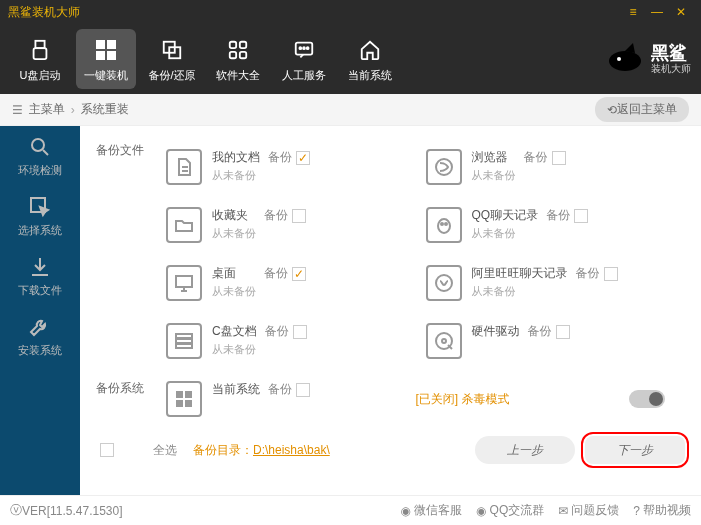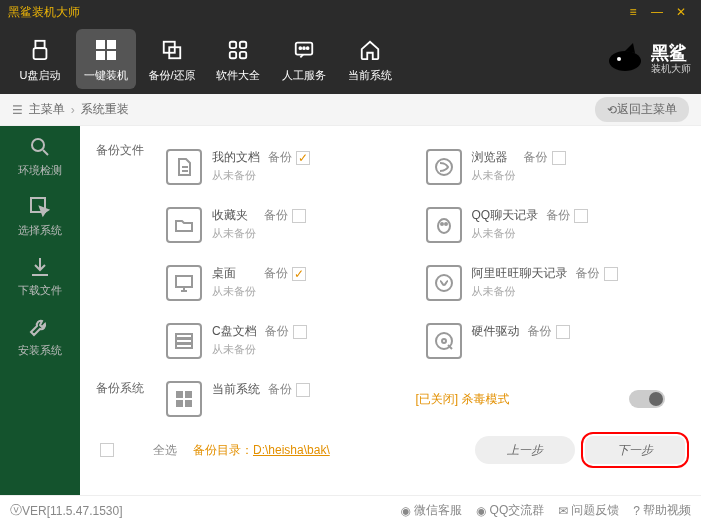--- a/index.html
+++ b/index.html
@@ -14,21 +14,21 @@
 .navitem .nlabel{font-size:11px;margin-top:4px;}
 .brand{margin-left:auto;display:flex;align-items:center;color:#fff;}
 .brand .bname{font-size:18px;font-weight:bold;line-height:1;}
 .brand .bsub{font-size:10px;color:#ccc;line-height:1;margin-top:2px;}
 .breadcrumb{height:32px;background:#f5f5f5;display:flex;align-items:center;padding:0 12px;border-bottom:1px solid #eee;}
 .breadcrumb .bcicon{margin-right:6px;color:#888;}
 .breadcrumb .bctxt{color:#666;}
 .breadcrumb .bcsep{margin:0 6px;color:#aaa;}
 .breadcrumb .back{margin-left:auto;background:#ddd;border-radius:12px;padding:4px 12px;color:#666;cursor:pointer;display:flex;align-items:center;}
 .body{display:flex;height:369px;}
-.sidebar{width:80px;background:#14532d;display:flex;flex-direction:column;}
+.sidebar{width:80px;background:#0c4a6e;display:flex;flex-direction:column;}
 .sitem{height:60px;display:flex;flex-direction:column;align-items:center;justify-content:center;color:#bbb;cursor:pointer;}
 .sitem.active{background:#eee;color:#999;}
 .sitem .sicon{height:26px;display:flex;align-items:center;justify-content:center;}
 .sitem .slabel{font-size:11px;margin-top:3px;}
 .main{flex:1;padding:12px 16px;position:relative;}
 .section-label{position:absolute;left:16px;color:#666;}
 .grid{margin-left:70px;}
 .row{display:flex;align-items:center;height:58px;}
 .cell{flex:1;display:flex;align-items:flex-start;}
 .itemicon{width:36px;height:36px;border:2px solid #999;border-radius:4px;display:flex;align-items:center;justify-content:center;color:#999;margin-right:10px;}

